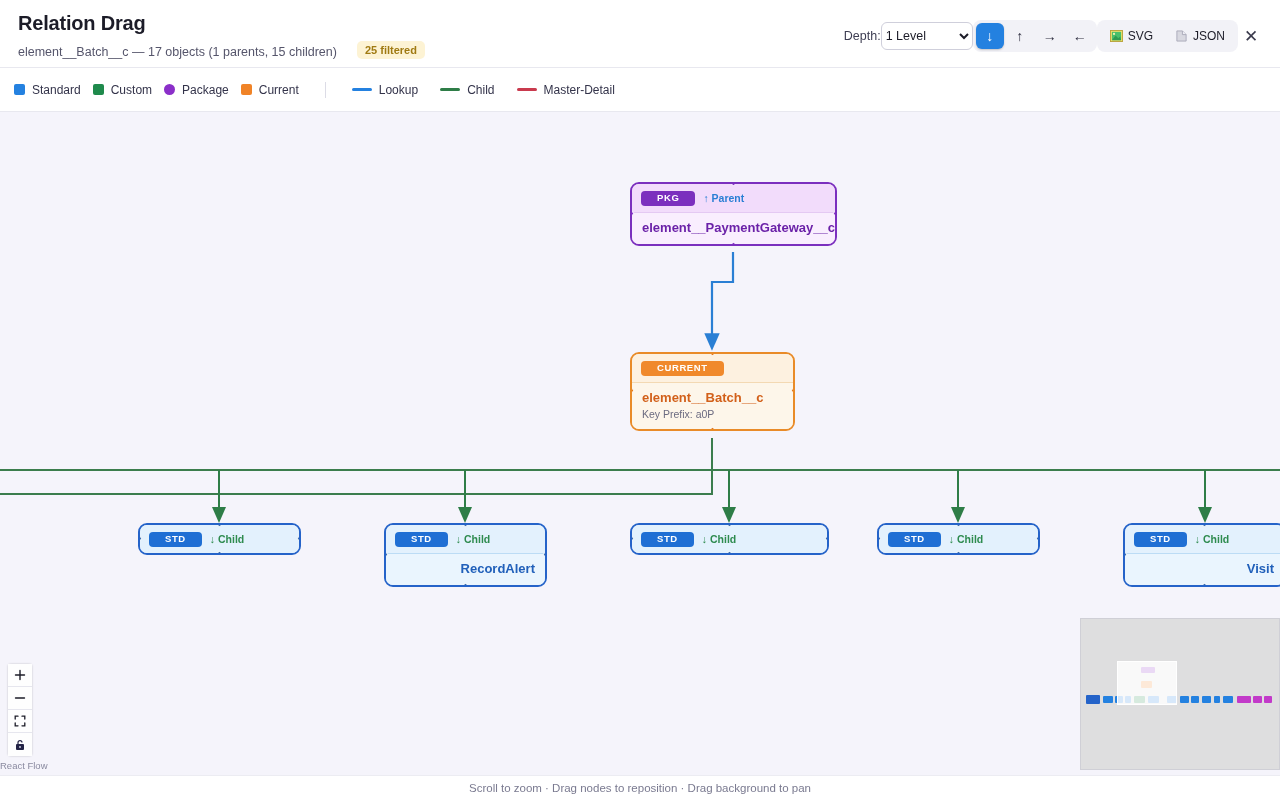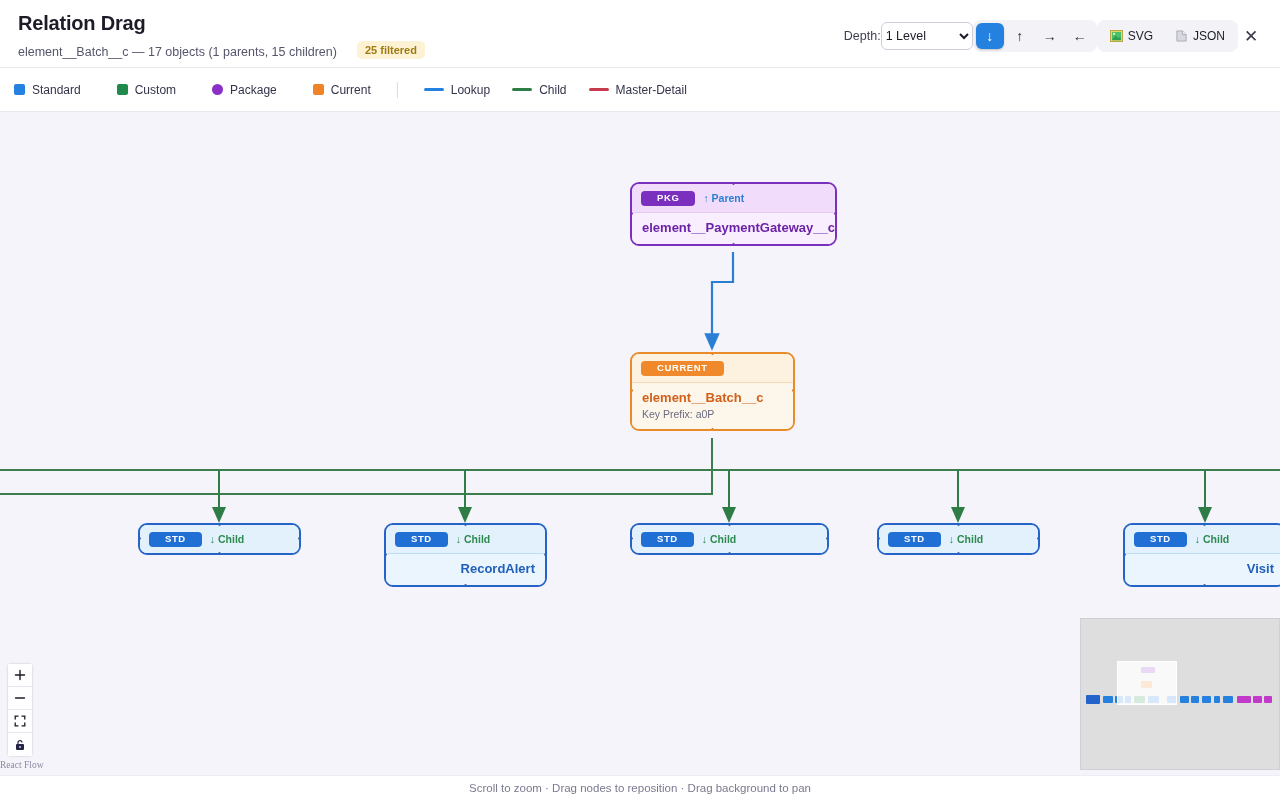--- a/index.html
+++ b/index.html
@@ -141,21 +141,21 @@
     background: #ffffff; border-radius: 3px;
     box-shadow: 0 0 2px rgba(0,0,0,.25);
   }
   .ctrl-btn {
     width: 24px; height: 23px; border: none; background: #fefefe; cursor: pointer;
     border-bottom: 1px solid #e6e6ee; display: flex; align-items: center; justify-content: center;
     color: #1c1c28; padding: 0;
   }
   .ctrl-btn:last-child { border-bottom: none; }
   .attribution {
-    position: absolute; left: 0px; top: 648px; font-size: 9.5px; color: #8a8aa0; font-family: Liberation Serif, serif;
+    position: absolute; left: 0px; top: 648px; font-size: 9.5px; color: #8a8aa0;
   }
 
   
   .minimap {
     position: absolute; left: 1080px; top: 506px; width: 200px; height: 152px;
     background: #dededf; border: 1px solid #cfcfd6;
   }
   .mm-node { position: absolute; border-radius: 1px; }
   .mm-viewport {
     position: absolute; background: rgba(255,255,255,.82);
@@ -216,21 +216,21 @@
           </span>
           <span>JSON</span>
         </button>
       </div>
 
       <button class="close-btn">✕</button>
     </div>
   </div>
 
   <div class="legend">
-    <div id="legend-types" style="display:flex;align-items:center;gap:36px;">
+    <div id="legend-types" style="display:flex;align-items:center;gap:12px;">
         <div class="legend-item">
           <span class="sw" style="background: rgb(36, 129, 224);"></span>
           <span class="legend-label">Standard</span>
         </div>
         <div class="legend-item">
           <span class="sw" style="background: rgb(31, 138, 76);"></span>
           <span class="legend-label">Custom</span>
         </div>
         <div class="legend-item">
           <span class="sw round" style="background: rgb(139, 47, 201);"></span>

